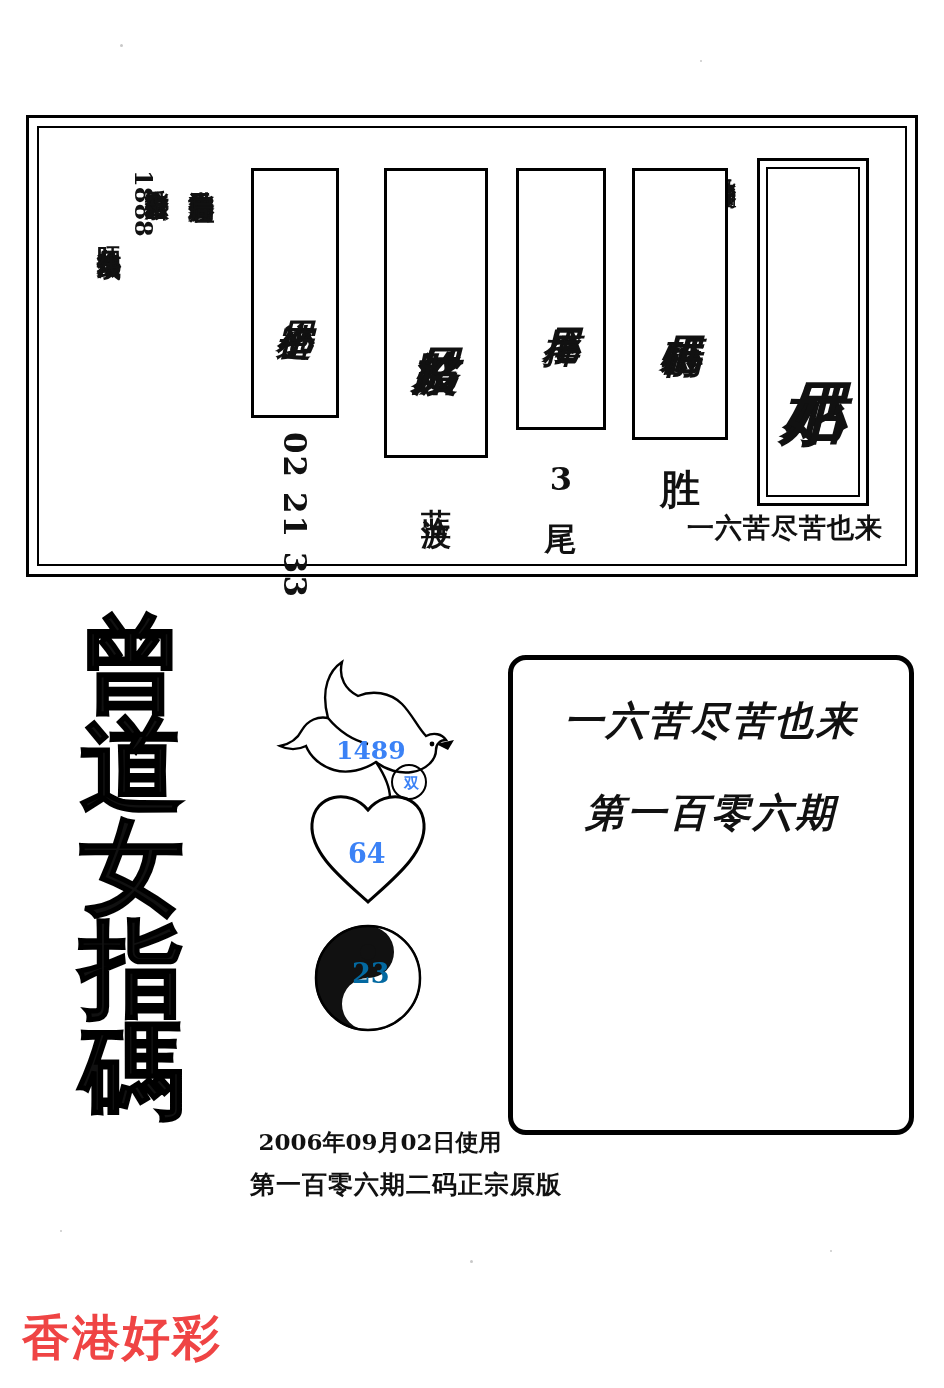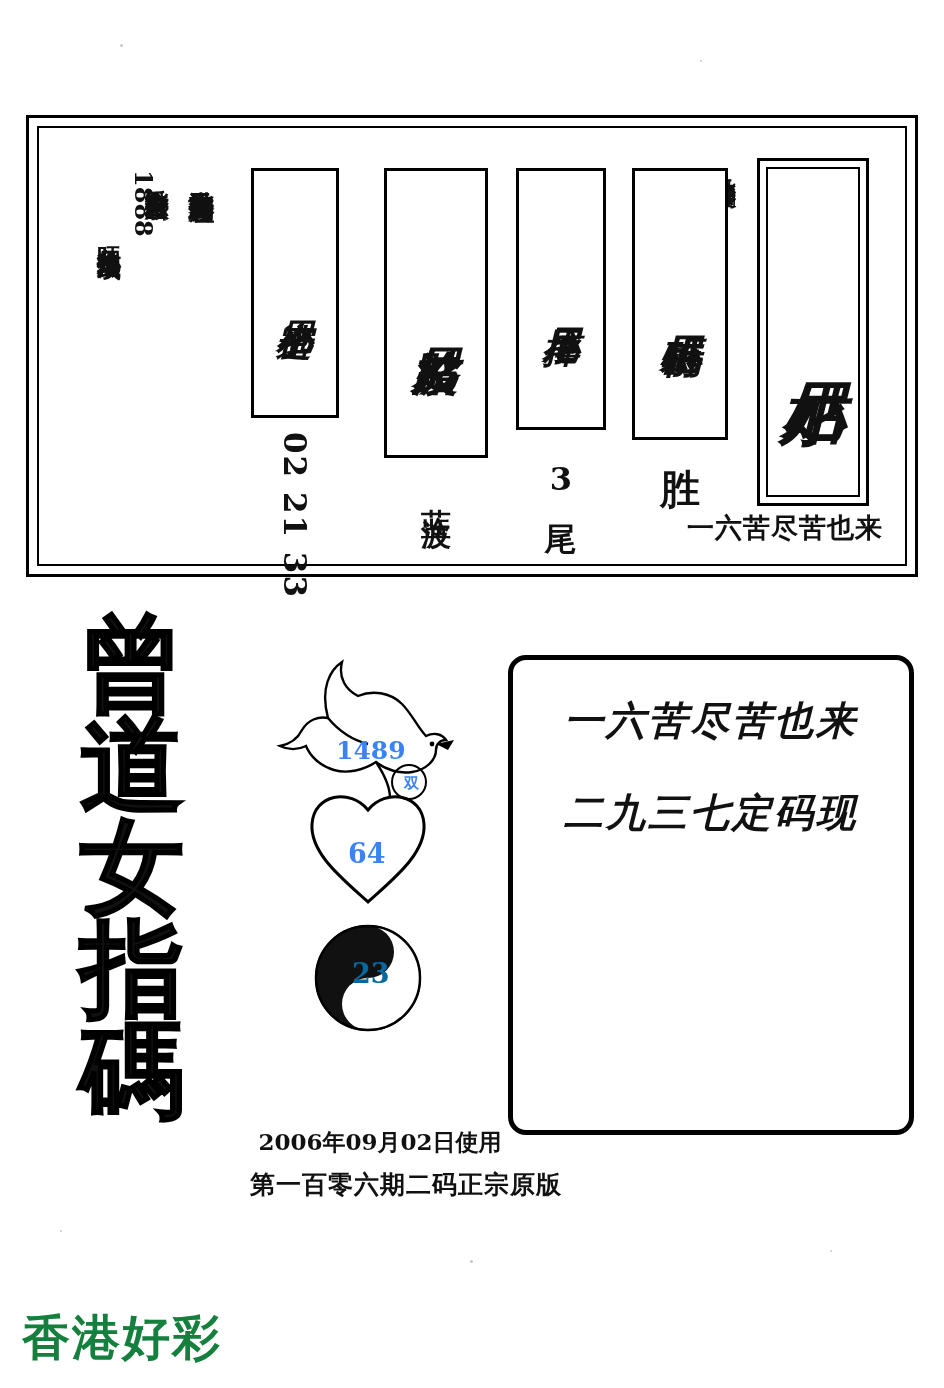--- a/index.html
+++ b/index.html
@@ -267,21 +267,21 @@
     width: 944px;
     height: 80px;
   }
   #footer-cn {
     position: absolute;
     left: 22px;
     top: 6px;
     font-family: Liberation Sans, sans-serif;
     font-weight: bold;
     font-size: 48px;
-    color: #15803d;
+    color: #ef4444;
     letter-spacing: 2px;
   }
   #footer-url {
     position: absolute;
     left: 312px;
     top: -4px;
     font-family: "DejaVu Sans", "Liberation Sans", sans-serif;
     font-weight: bold;
     font-size: 66px;
     color: #ef4a3d;
@@ -394,21 +394,21 @@
     </g>
   </svg>
   <span class="sym-num" id="dove-num">1489</span>
   <span class="sym-num" id="dove-sub">双</span>
   <span class="sym-num" id="heart-num">64</span>
   <span class="sym-num" id="yin-num">23</span>
 </div>
 
 <div id="verse-box">
   <div class="verse-line">一六苦尽苦也来</div>
-  <div class="verse-line">二九三七定码现</div>
+  <div class="verse-line">第一百零六期</div>
 </div>
 
 <div id="date-line">2006年09月02日使用</div>
 <div id="sub-line">第一百零六期二码正宗原版</div>
 
 <div id="footer">
   <span id="footer-cn">香港好彩</span>
 </div>
 
 <div class="speck" style="left:120px;top:44px;width:3px;height:3px;"></div>

